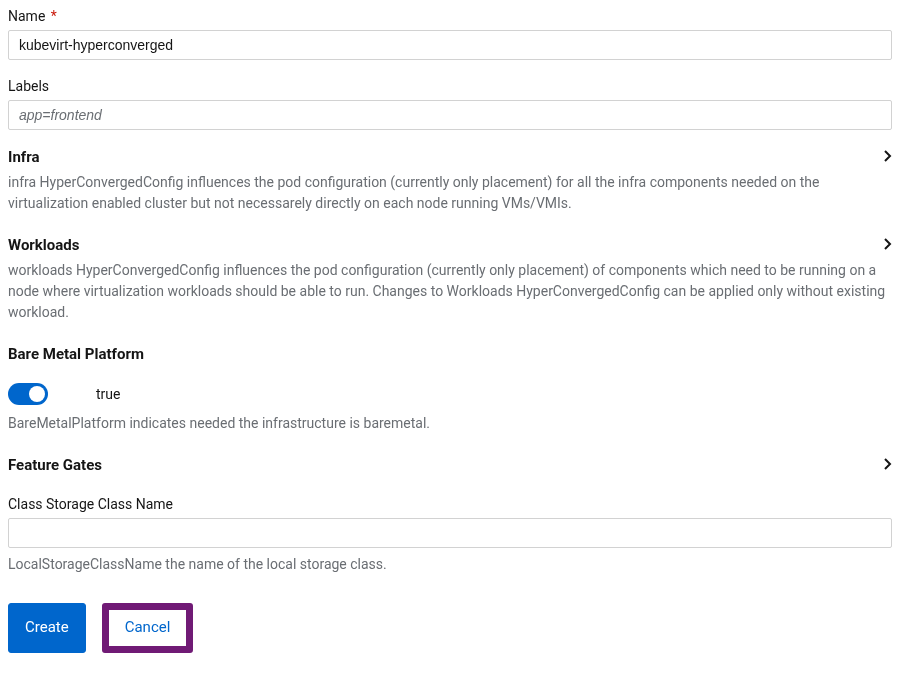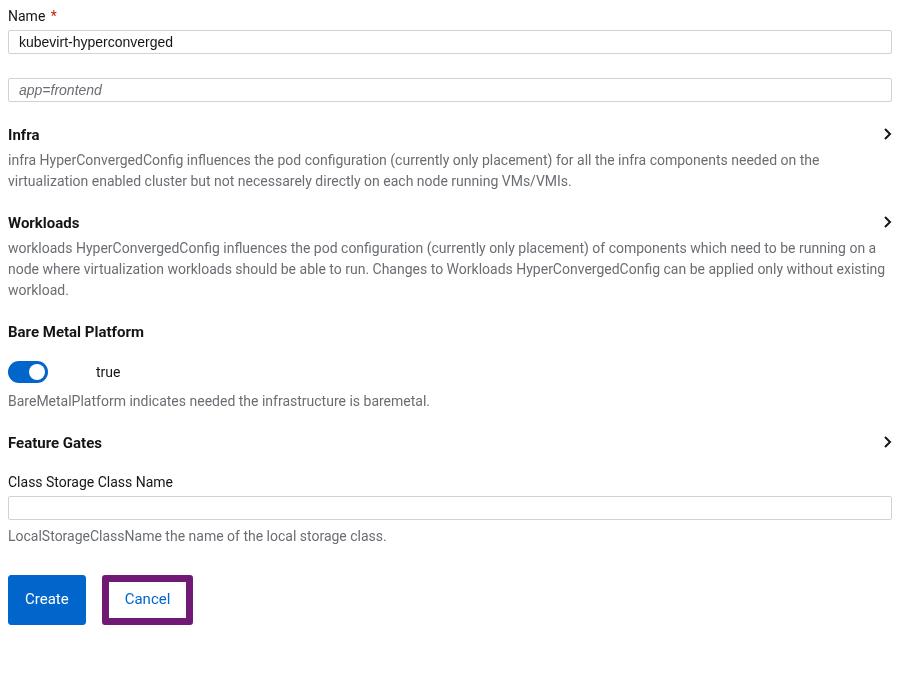--- a/index.html
+++ b/index.html
@@ -9,42 +9,42 @@
     }
     body {
       font-family: -apple-system, BlinkMacSystemFont, "Segoe UI", Roboto, "Helvetica Neue", Arial, sans-serif;
       font-size: 14px;
       color: #151515;
       background: #ffffff;
       padding: 8px;
       width: 900px;
     }
     .form-group {
-      margin-bottom: 24px;
+      margin-bottom: 18px;
     }
     .form-label {
       display: block;
       font-weight: 400;
       color: #151515;
       margin-bottom: 6px;
       font-size: 14px;
     }
     .required-asterisk {
       color: #c9190b;
       margin-left: 2px;
     }
     .text-input {
       width: 100%;
       padding: 6px 10px;
       font-size: 14px;
       border: 1px solid #d2d2d2;
       border-radius: 2px;
       color: #151515;
       background: #ffffff;
-      height: 24px;
+      height: 30px;
     }
     .text-input::placeholder {
       color: #6a6e73;
       font-style: italic;
     }
     .section {
       margin-bottom: 22px;
     }
     .section-header {
       display: flex;
@@ -140,20 +140,21 @@
 
 <div class="form-group">
   <label class="form-label">
     <span>Name</span>
     <span class="required-asterisk">*</span>
   </label>
   <input type="text" class="text-input" value="kubevirt-hyperconverged" style="">
 </div>
 
 <div class="form-group">
+  <label class="form-label">Labels</label>
   <input type="text" class="text-input" placeholder="app=frontend" style="">
 </div>
 
 <div class="section">
   <div class="section-header">
     <span class="section-title">Infra</span>
     <span class="chevron">
       <svg width="8" height="12" viewBox="0 0 8 12" fill="currentColor">
           <path d="M1 1 L6 6 L1 11" stroke="currentColor" stroke-width="2" fill="none"></path>
         </svg>

